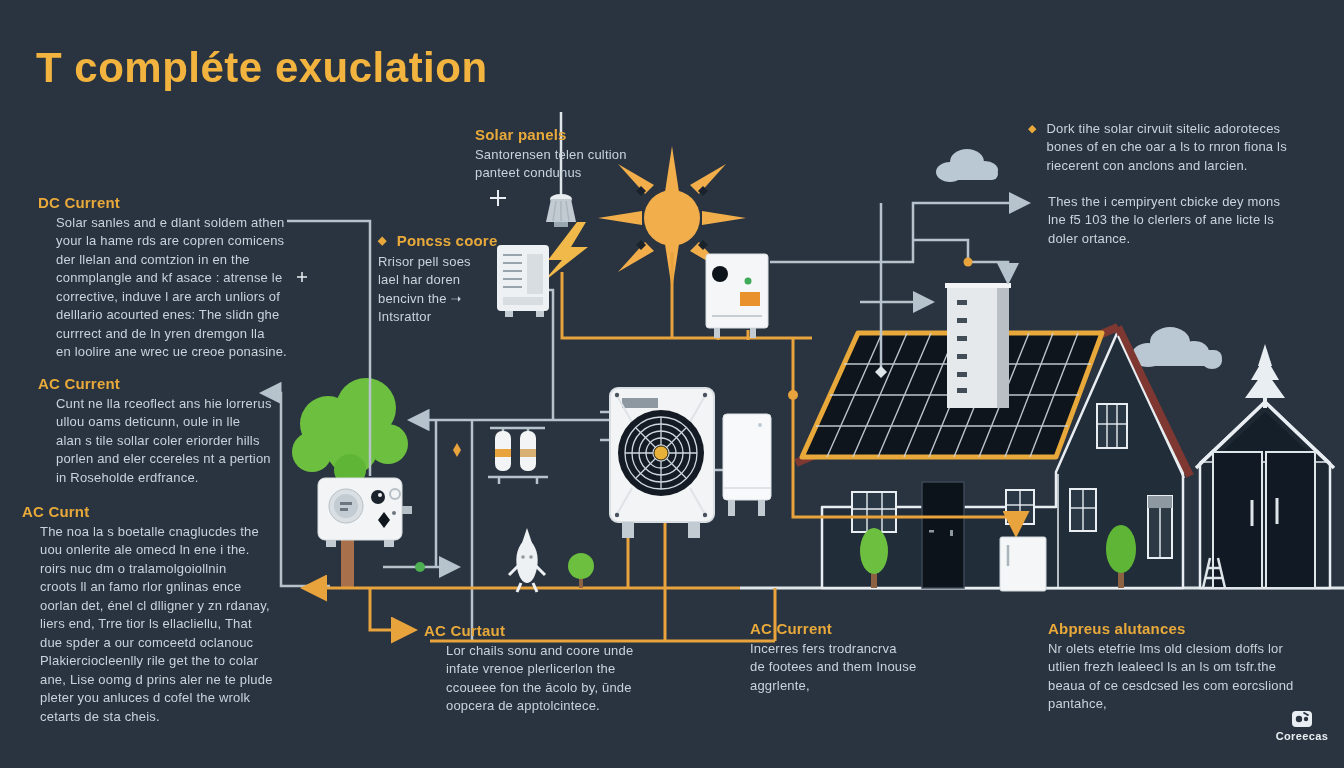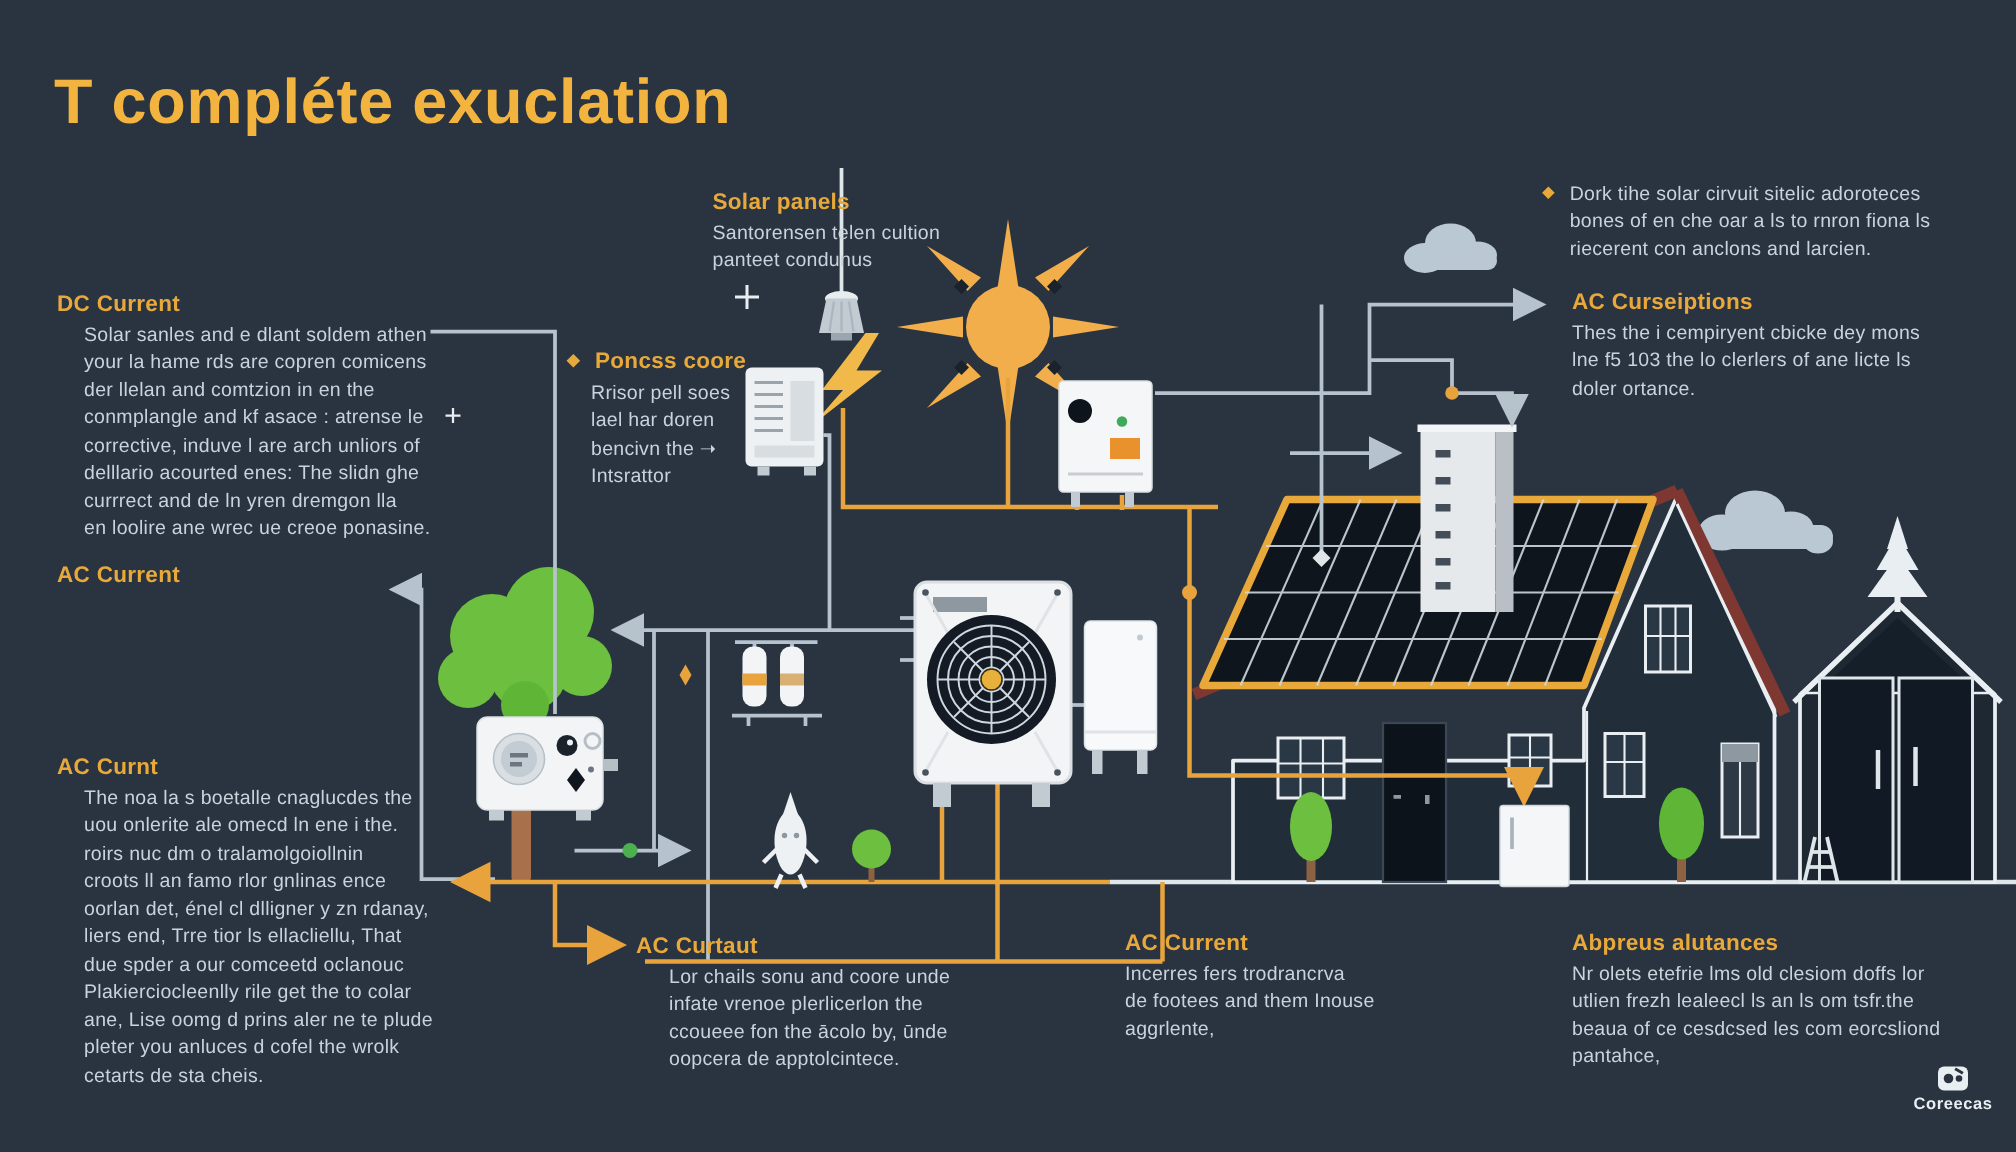--- a/index.html
+++ b/index.html
@@ -380,23 +380,28 @@
 der llelan and comtzion in en the
 conmplangle and kf asace : atrense le
 corrective, induve l are arch unliors of
 delllario acourted enes: The slidn ghe
 currrect and de ln yren dremgon lla
 en loolire ane wrec ue creoe ponasine.</div>
 </div>
 
 <div class="block" style="left:38px; top:375px; width:270px;">
   <div class="heading">AC Current</div>
-</div>
-
-<div class="block" style="left:38px; top:503px; width:290px;">
+  <div class="body indent">Cunt ne lla rceoflect ans hie lorrerus
+ullou oams deticunn, oule in lle
+alan s tile sollar coler eriorder hills
+porlen and eler ccereles nt a pertion
+in Roseholde erdfrance.</div>
+</div>
+
+<div class="block" style="left:22px; top:503px; width:290px;">
   <div class="heading">AC Curnt</div>
   <div class="body indent">The noa la s boetalle cnaglucdes the
 uou onlerite ale omecd ln ene i the.
 roirs nuc dm o tralamolgoiollnin
 croots ll an famo rlor gnlinas ence
 oorlan det, énel cl dlligner y zn rdanay,
 liers end, Trre tior ls ellacliellu, That
 due spder a our comceetd oclanouc
 Plakierciocleenlly rile get the to colar
 ane, Lise oomg d prins aler ne te plude
@@ -408,36 +413,35 @@
   <div class="heading">Solar panels</div>
   <div class="body">Santorensen telen cultion
 panteet condunus</div>
 </div>
 
 <div class="block" style="left:378px; top:232px; width:180px;">
   <div class="heading row">
     <span class="bullet">◆</span>
     <span>Poncss coore</span>
   </div>
-  <div class="body" style="margin-left:16px">Rrisor pell soes
+  <div class="body" style="">Rrisor pell soes
 lael har doren
 bencivn the  ➝
 Intsrattor</div>
 </div>
 
 
 <div class="block row" style="left:1028px; top:120px; width:300px;">
   <span class="bullet">◆</span>
   <div class="body">Dork tihe solar cirvuit sitelic adoroteces
 bones of en che oar a ls to rnron fiona ls
 riecerent con anclons and larcien.</div>
 </div>
 
 <div class="block" style="left:1048px; top:193px; width:290px;">
-  <div class="heading">AC Curseiptions</div>
   <div class="body">Thes the i cempiryent cbicke dey mons
 lne f5 103 the lo clerlers of ane licte ls
 doler ortance.</div>
 </div>
 
 <div class="block" style="left:424px; top:622px; width:240px;">
   <div class="heading">AC Curtaut</div>
   <div class="body" style="margin-left:22px">Lor chails sonu and coore unde
 infate vrenoe plerlicerlon the
 ccoueee fon the ācolo by, ūnde

